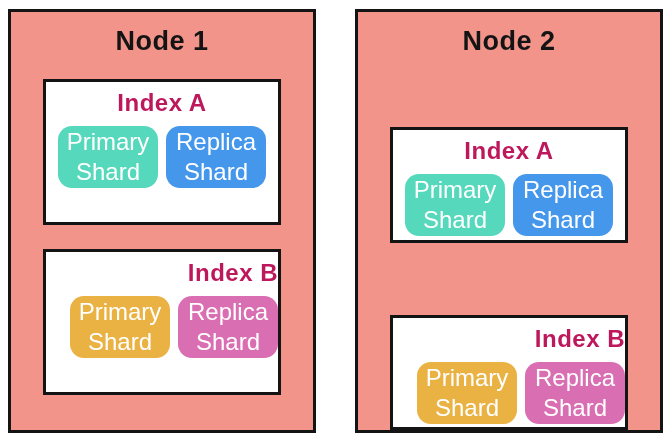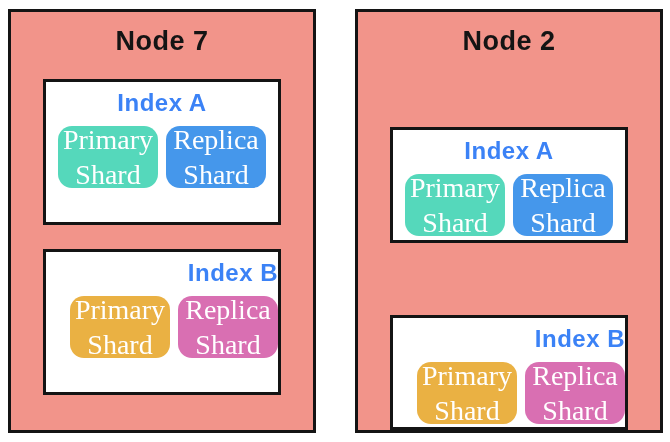--- a/index.html
+++ b/index.html
@@ -39,52 +39,51 @@
     display: flex;
     flex-direction: column;
     align-items: center;
   }
   .index-box.first { margin-top: 22px; }
   .index-box.second { margin-top: 24px; align-items: flex-end; }
   .index-title {
     margin-top: 7px;
     font-size: 24px;
     font-weight: bold;
-    color: #3b82f6;
+    color: #be185d;
     letter-spacing: 0.5px;
   }
   .shards {
     display: flex;
     gap: 8px;
     justify-content: center;
     margin-top: 9px;
   }
   .shard {
     width: 100px;
     height: 62px;
     border-radius: 14px;
     color: #ffffff;
-    font-size: 28px;
+    font-size: 24px;
     line-height: 1.25;
     display: flex;
     align-items: center;
     justify-content: center;
     text-align: center;
     padding: 0 2px;
     box-sizing: border-box;
-    font-family: Liberation Serif, serif;
   }
 </style>
 </head>
 <body>
 
 <div class="canvas">
 
   <div class="node node-1" style="background-color: rgb(242, 148, 138);">
-    <div class="node-title">Node 7</div>
+    <div class="node-title">Node 1</div>
 
     <div class="index-box first">
       <div class="index-title">Index A</div>
       <div class="shards">
         <div class="shard" style="background-color: rgb(85, 216, 187);">Primary Shard</div>
         <div class="shard" style="background-color: rgb(69, 151, 235);">Replica Shard</div>
       </div>
     </div>
 
     <div class="index-box second">

